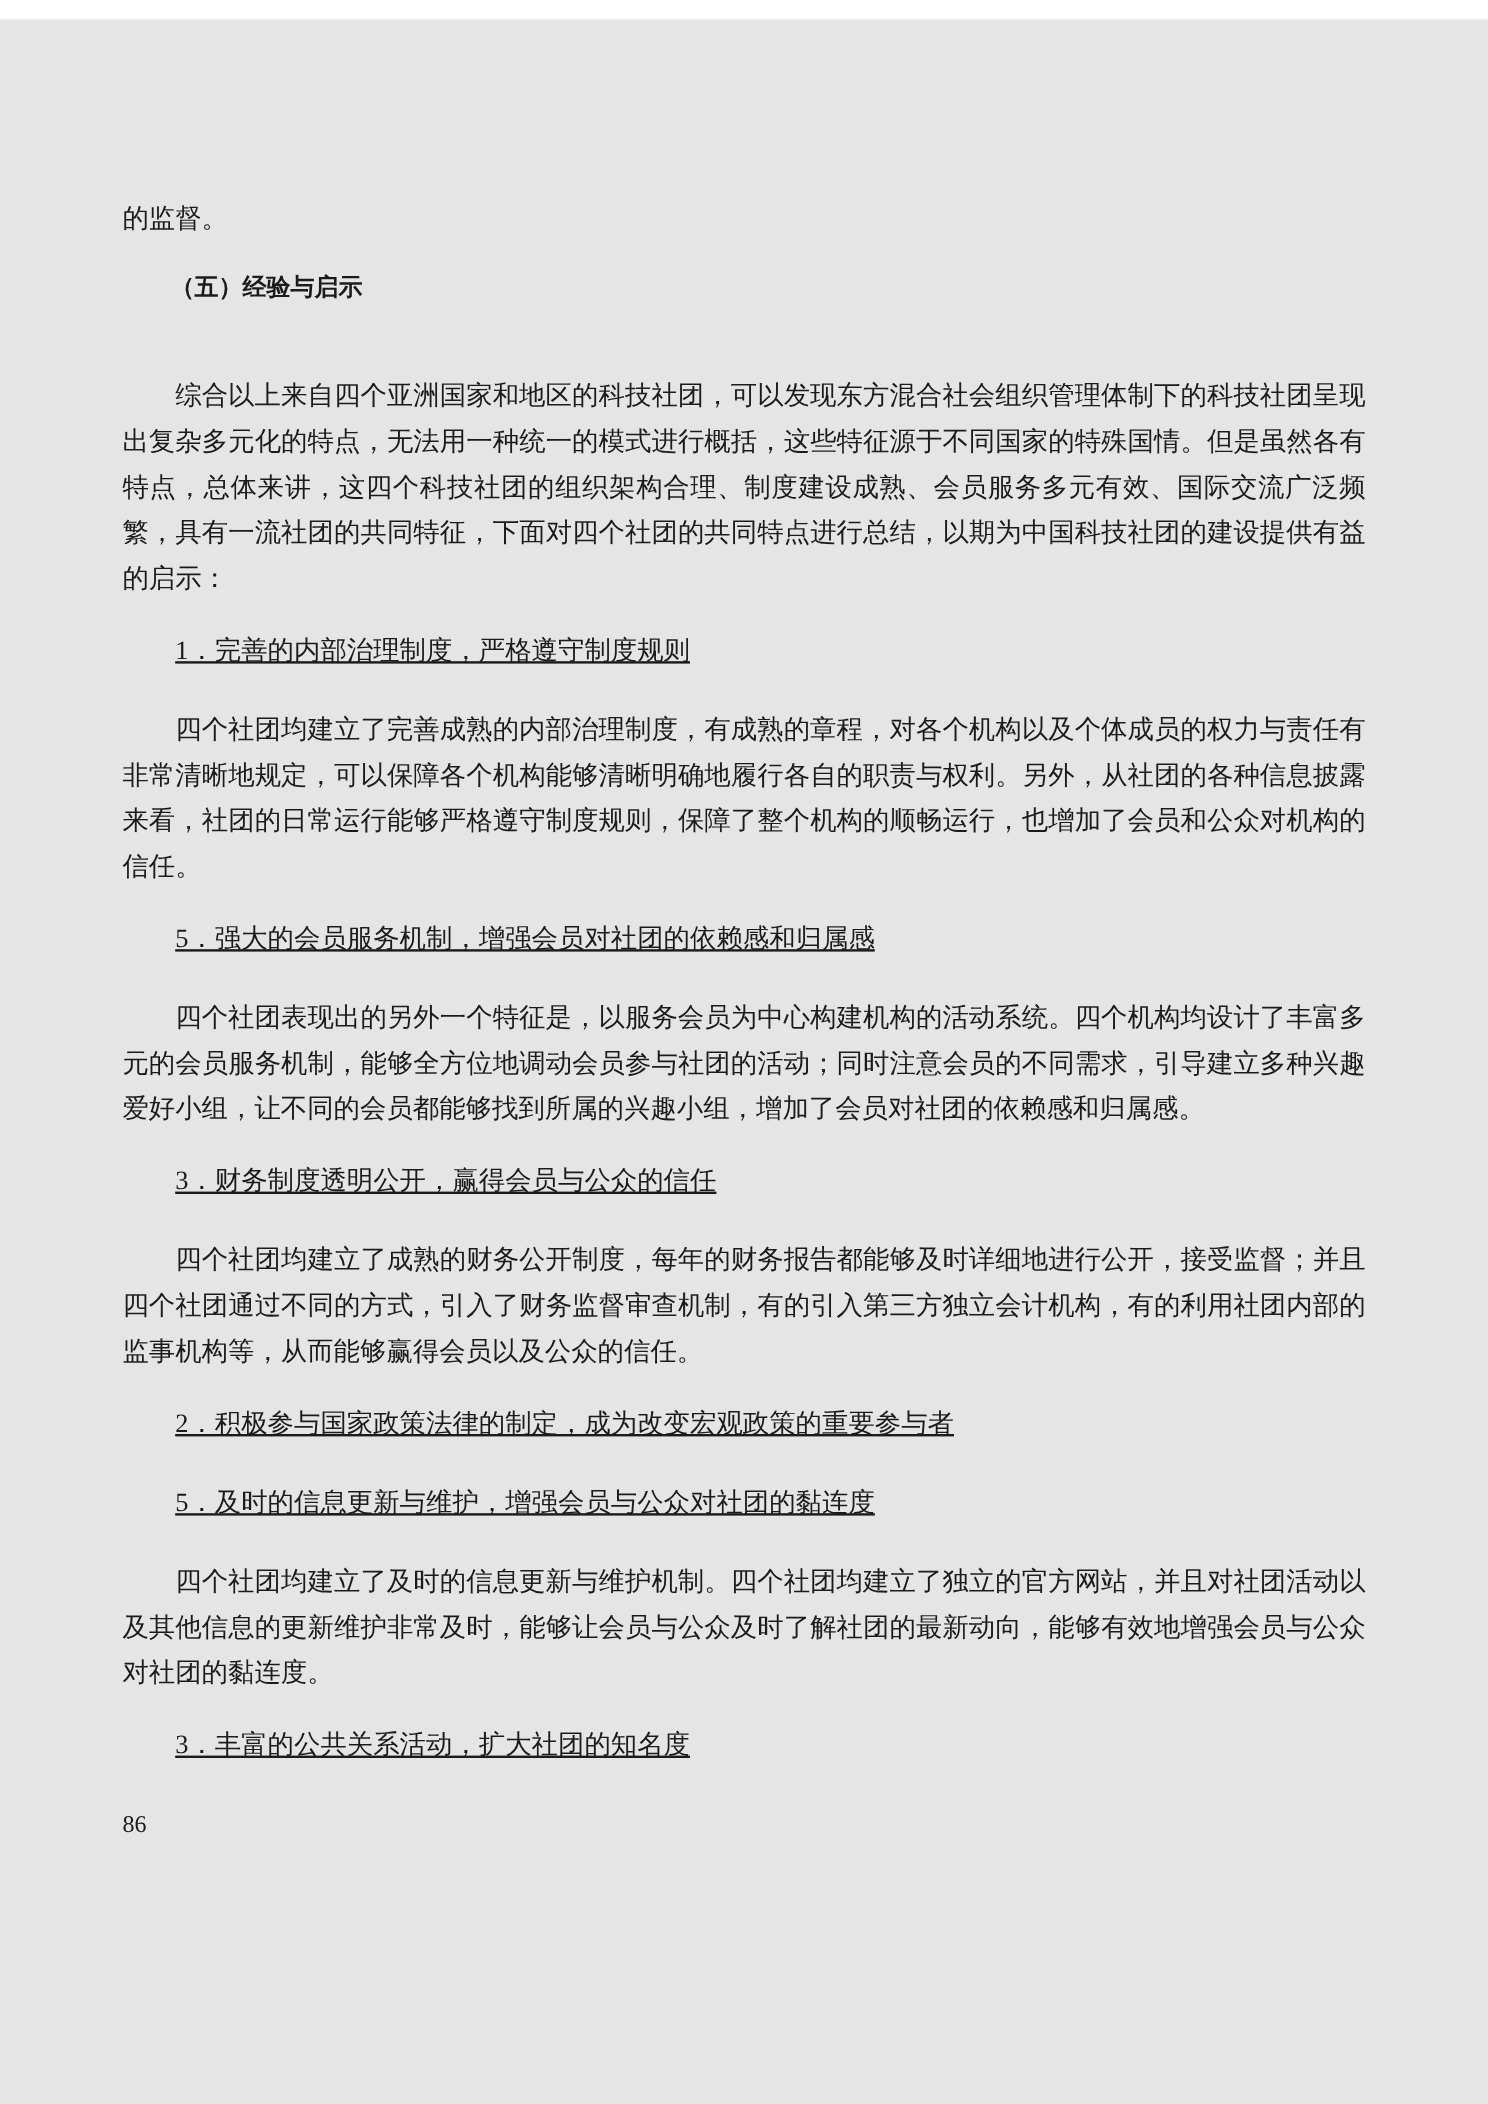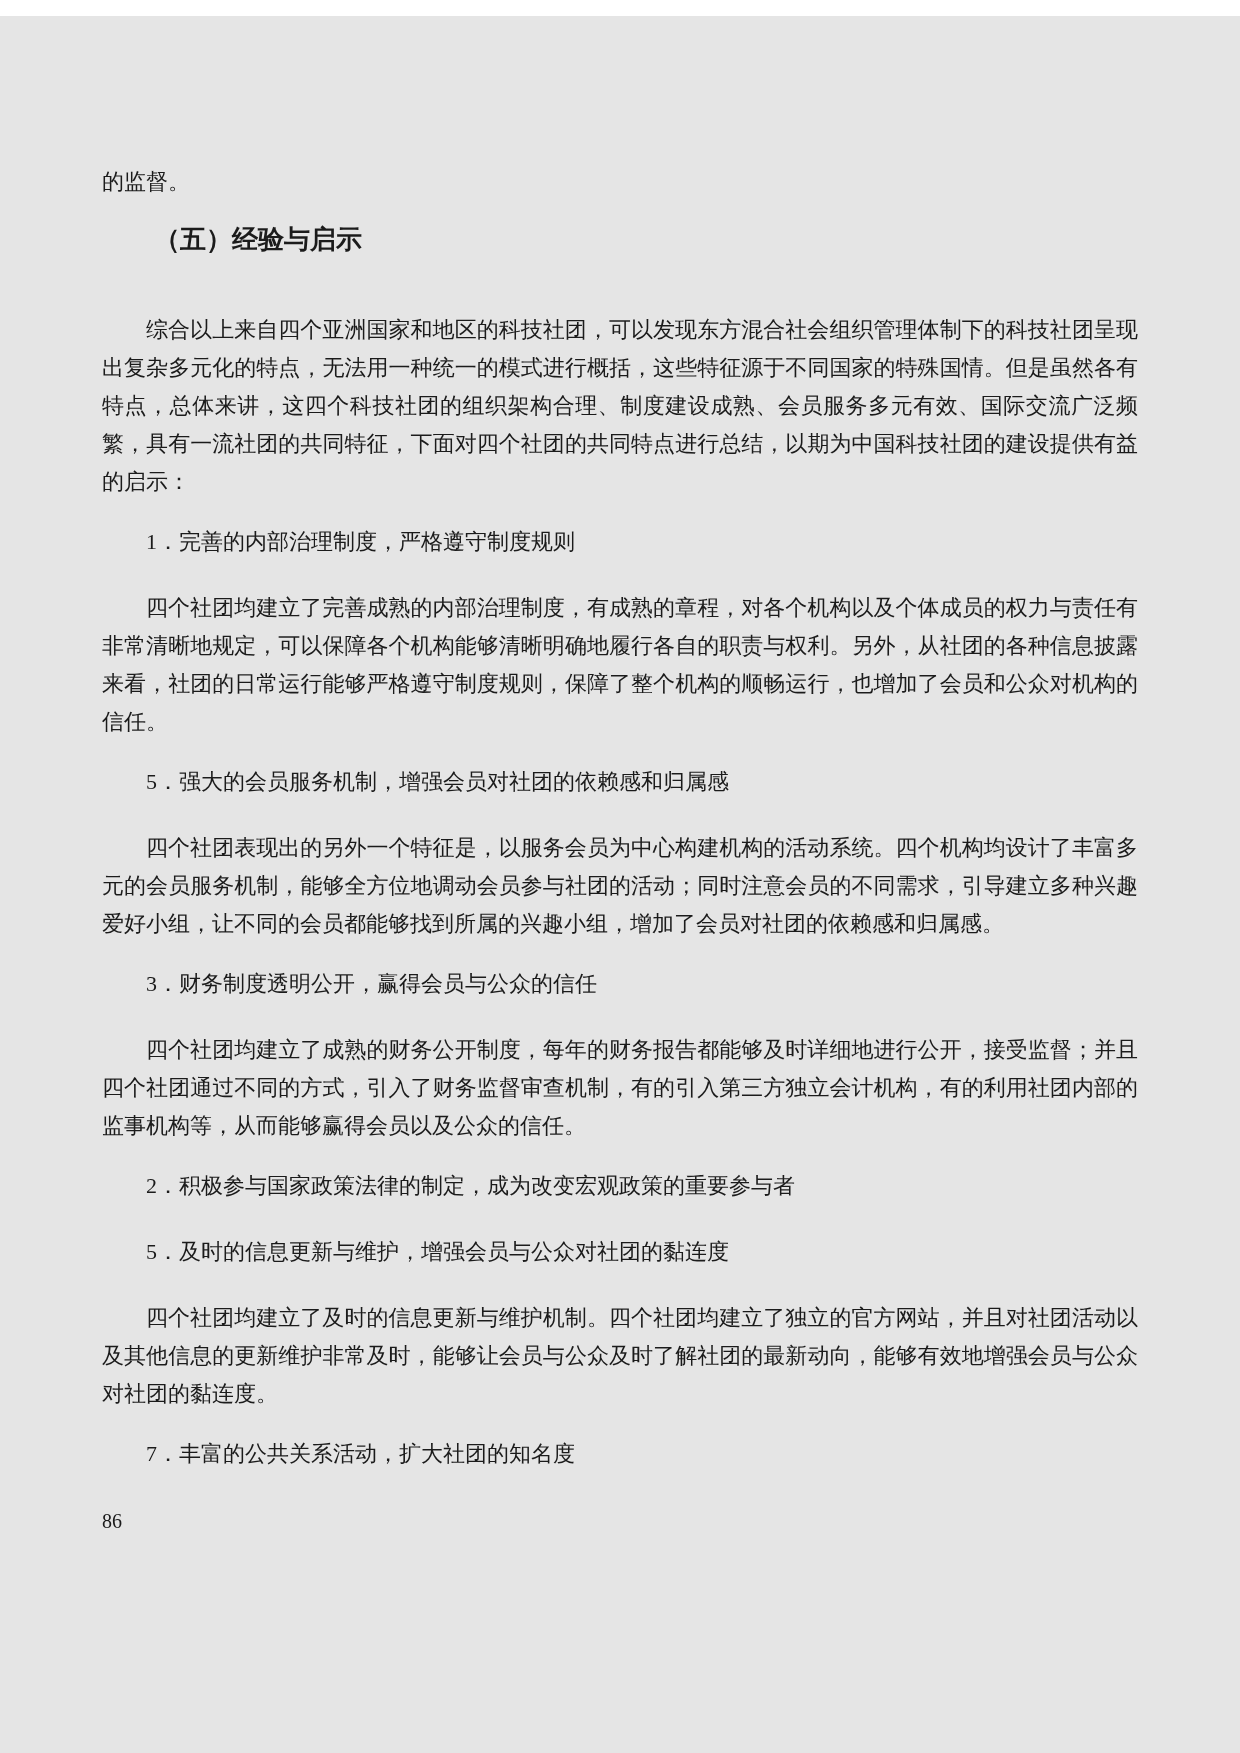--- a/index.html
+++ b/index.html
@@ -23,31 +23,32 @@
   }
   .para {
     margin: 0;
     text-align: justify;
     text-justify: inter-ideograph;
   }
   .para.indent {
     text-indent: 2em;
   }
   .section-heading {
-    font-size: 26px;
+    font-size: 20px;
     font-weight: bold;
     margin: 20px 0 52px 0;
     text-indent: 2em;
     line-height: 38px;
   }
   .subheading {
     margin: 22px 0 28px 0;
     text-indent: 2em;
     font-weight: normal;
     line-height: 38px;
+    text-decoration: underline;
   }
   .page-number {
     margin-top: 36px;
     font-size: 20px;
     line-height: 24px;
   }
 </style>
 </head>
 <body>
 
@@ -66,17 +67,17 @@
   <p class="para indent">四个社团表现出的另外一个特征是，以服务会员为中心构建机构的活动系统。四个机构均设计了丰富多元的会员服务机制，能够全方位地调动会员参与社团的活动；同时注意会员的不同需求，引导建立多种兴趣爱好小组，让不同的会员都能够找到所属的兴趣小组，增加了会员对社团的依赖感和归属感。</p>
 
   <p class="subheading">3．财务制度透明公开，赢得会员与公众的信任</p>
   <p class="para indent">四个社团均建立了成熟的财务公开制度，每年的财务报告都能够及时详细地进行公开，接受监督；并且四个社团通过不同的方式，引入了财务监督审查机制，有的引入第三方独立会计机构，有的利用社团内部的监事机构等，从而能够赢得会员以及公众的信任。</p>
 
   <p class="subheading">2．积极参与国家政策法律的制定，成为改变宏观政策的重要参与者</p>
 
   <p class="subheading">5．及时的信息更新与维护，增强会员与公众对社团的黏连度</p>
   <p class="para indent">四个社团均建立了及时的信息更新与维护机制。四个社团均建立了独立的官方网站，并且对社团活动以及其他信息的更新维护非常及时，能够让会员与公众及时了解社团的最新动向，能够有效地增强会员与公众对社团的黏连度。</p>
 
-  <p class="subheading">7．丰富的公共关系活动，扩大社团的知名度</p>
+  <p class="subheading">3．丰富的公共关系活动，扩大社团的知名度</p>
 
   <div class="page-number">86</div>
 
 </div>
 
 </body></html>

